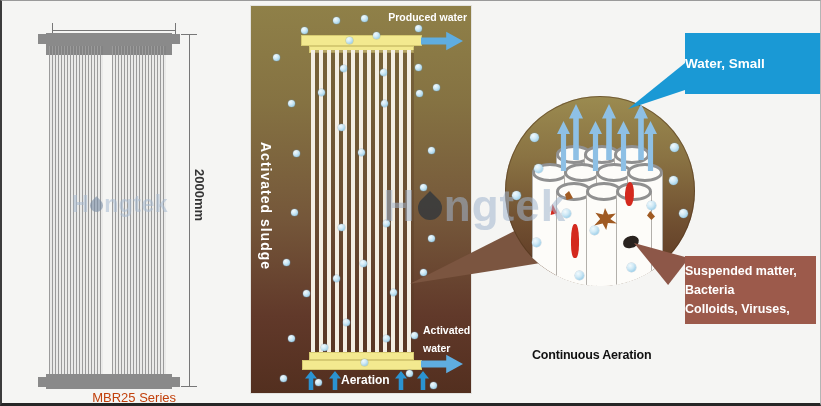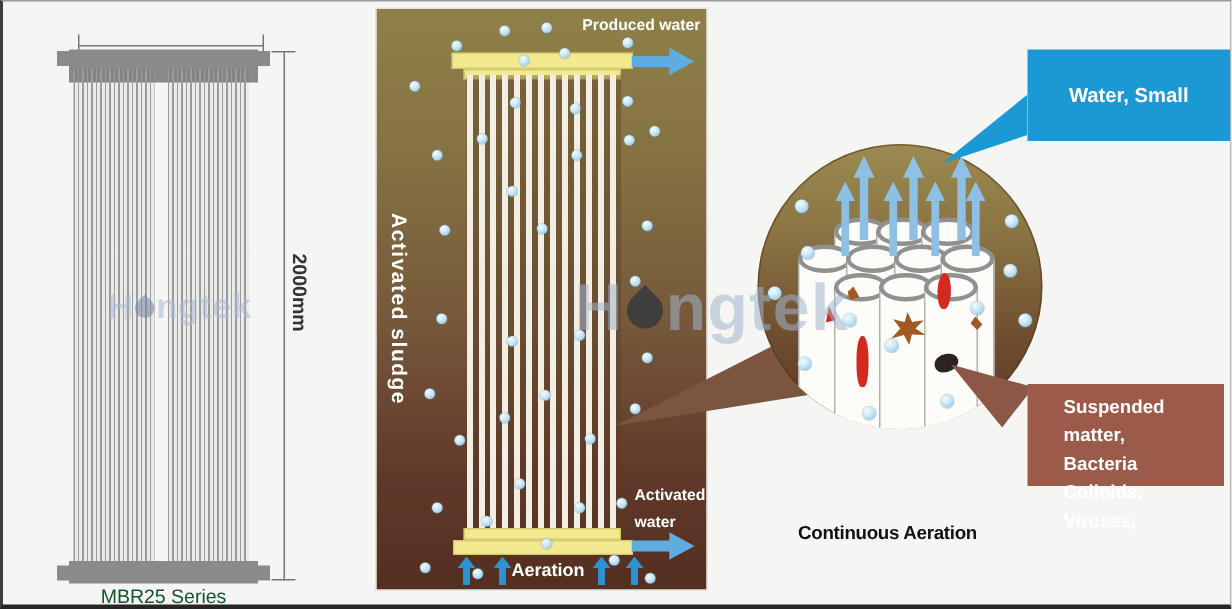--- a/index.html
+++ b/index.html
@@ -71,25 +71,25 @@
   .tube-body{position:absolute;background:#fdfcf9;border-left:1.5px solid #b3b0ab;border-right:1.5px solid #b3b0ab;box-sizing:border-box;}
   .tube-top{position:absolute;background:#fdfcf9;border:3px solid #909090;border-radius:50%;box-sizing:border-box;}
   .arrow-up-lg{
     position:absolute;background:#8ec0e5;
     clip-path:polygon(50% 0,100% 26%,70% 26%,70% 100%,30% 100%,30% 26%,0 26%);
   }
   .particle{position:absolute;}
   
   .callout{position:absolute;color:#fff;font-weight:bold;z-index:5;box-sizing:border-box;}
   .callout-blue{left:683px;top:32px;width:135px;height:61px;background:#1a99d5;
-    display:flex;align-items:center;justify-content:center;font-size:13.5px;}
+    display:flex;align-items:center;justify-content:flex-start;font-size:13.5px;}
   .ptr-blue{position:absolute;left:626px;top:58px;width:57px;height:50px;background:#1a99d5;
     clip-path:polygon(100% 8%,100% 62%,0 100%);z-index:5;}
   .callout-brown{left:683px;top:255px;width:131px;height:68px;background:#9c5a4b;
-    padding:6px 24px;font-size:12.5px;line-height:19px;}
+    padding:6px 0;font-size:12.5px;line-height:19px;}
   .ptr-brown{position:absolute;left:632px;top:242px;width:55px;height:42px;background:#8d5748;
     clip-path:polygon(0 0,100% 36%,62% 100%);z-index:5;}
   .caption{
     position:absolute;left:530px;top:342px;width:290px;color:#111;
     font-size:12.5px;font-weight:bold;line-height:25px;letter-spacing:-0.2px;
     white-space:nowrap;z-index:5;
   }
 </style>
 </head>
 <body>
@@ -114,21 +114,21 @@
     <div class="fibers-left" style="left:47px;"></div>
     <div class="fibers-left" style="left:110px;"></div>
 
     <div class="wm-small">
       <span>H</span><span class="droplet sm"></span><span>ngtek</span>
     </div>
 
     <div class="gray-bar" style="left:36px;top:376px;width:10px;height:10px;"></div>
     <div class="gray-bar" style="left:168px;top:376px;width:10px;height:10px;"></div>
     <div class="gray-bar" style="left:44px;top:373px;width:126px;height:15px;"></div>
-    <div class="dim-text abs" style="left:40px;top:389px;width:134px;text-align:center;font-weight:normal;color:#14532d;">MBR25 Series</div>
+    <div class="dim-text abs" style="left:40px;top:389px;width:134px;text-align:right;font-weight:normal;color:#c2410c;">MBR25 Series</div>
   </div>
 
   <div class="panel">
     <div class="label-white sludge-label">Activated sludge</div>
 
     <div class="label-white" style="left:130px;top:5px;width:86px;font-size:10.5px;text-align:right;">Produced water</div>
 
     <div class="yellow-bar" style="left:50px;top:29px;width:121px;height:11px;"></div>
     <div class="yellow-bar" style="left:58px;top:40px;width:105px;height:7px;"></div>
     <div class="arrow-right" style="left:170px;top:25px;"></div>

